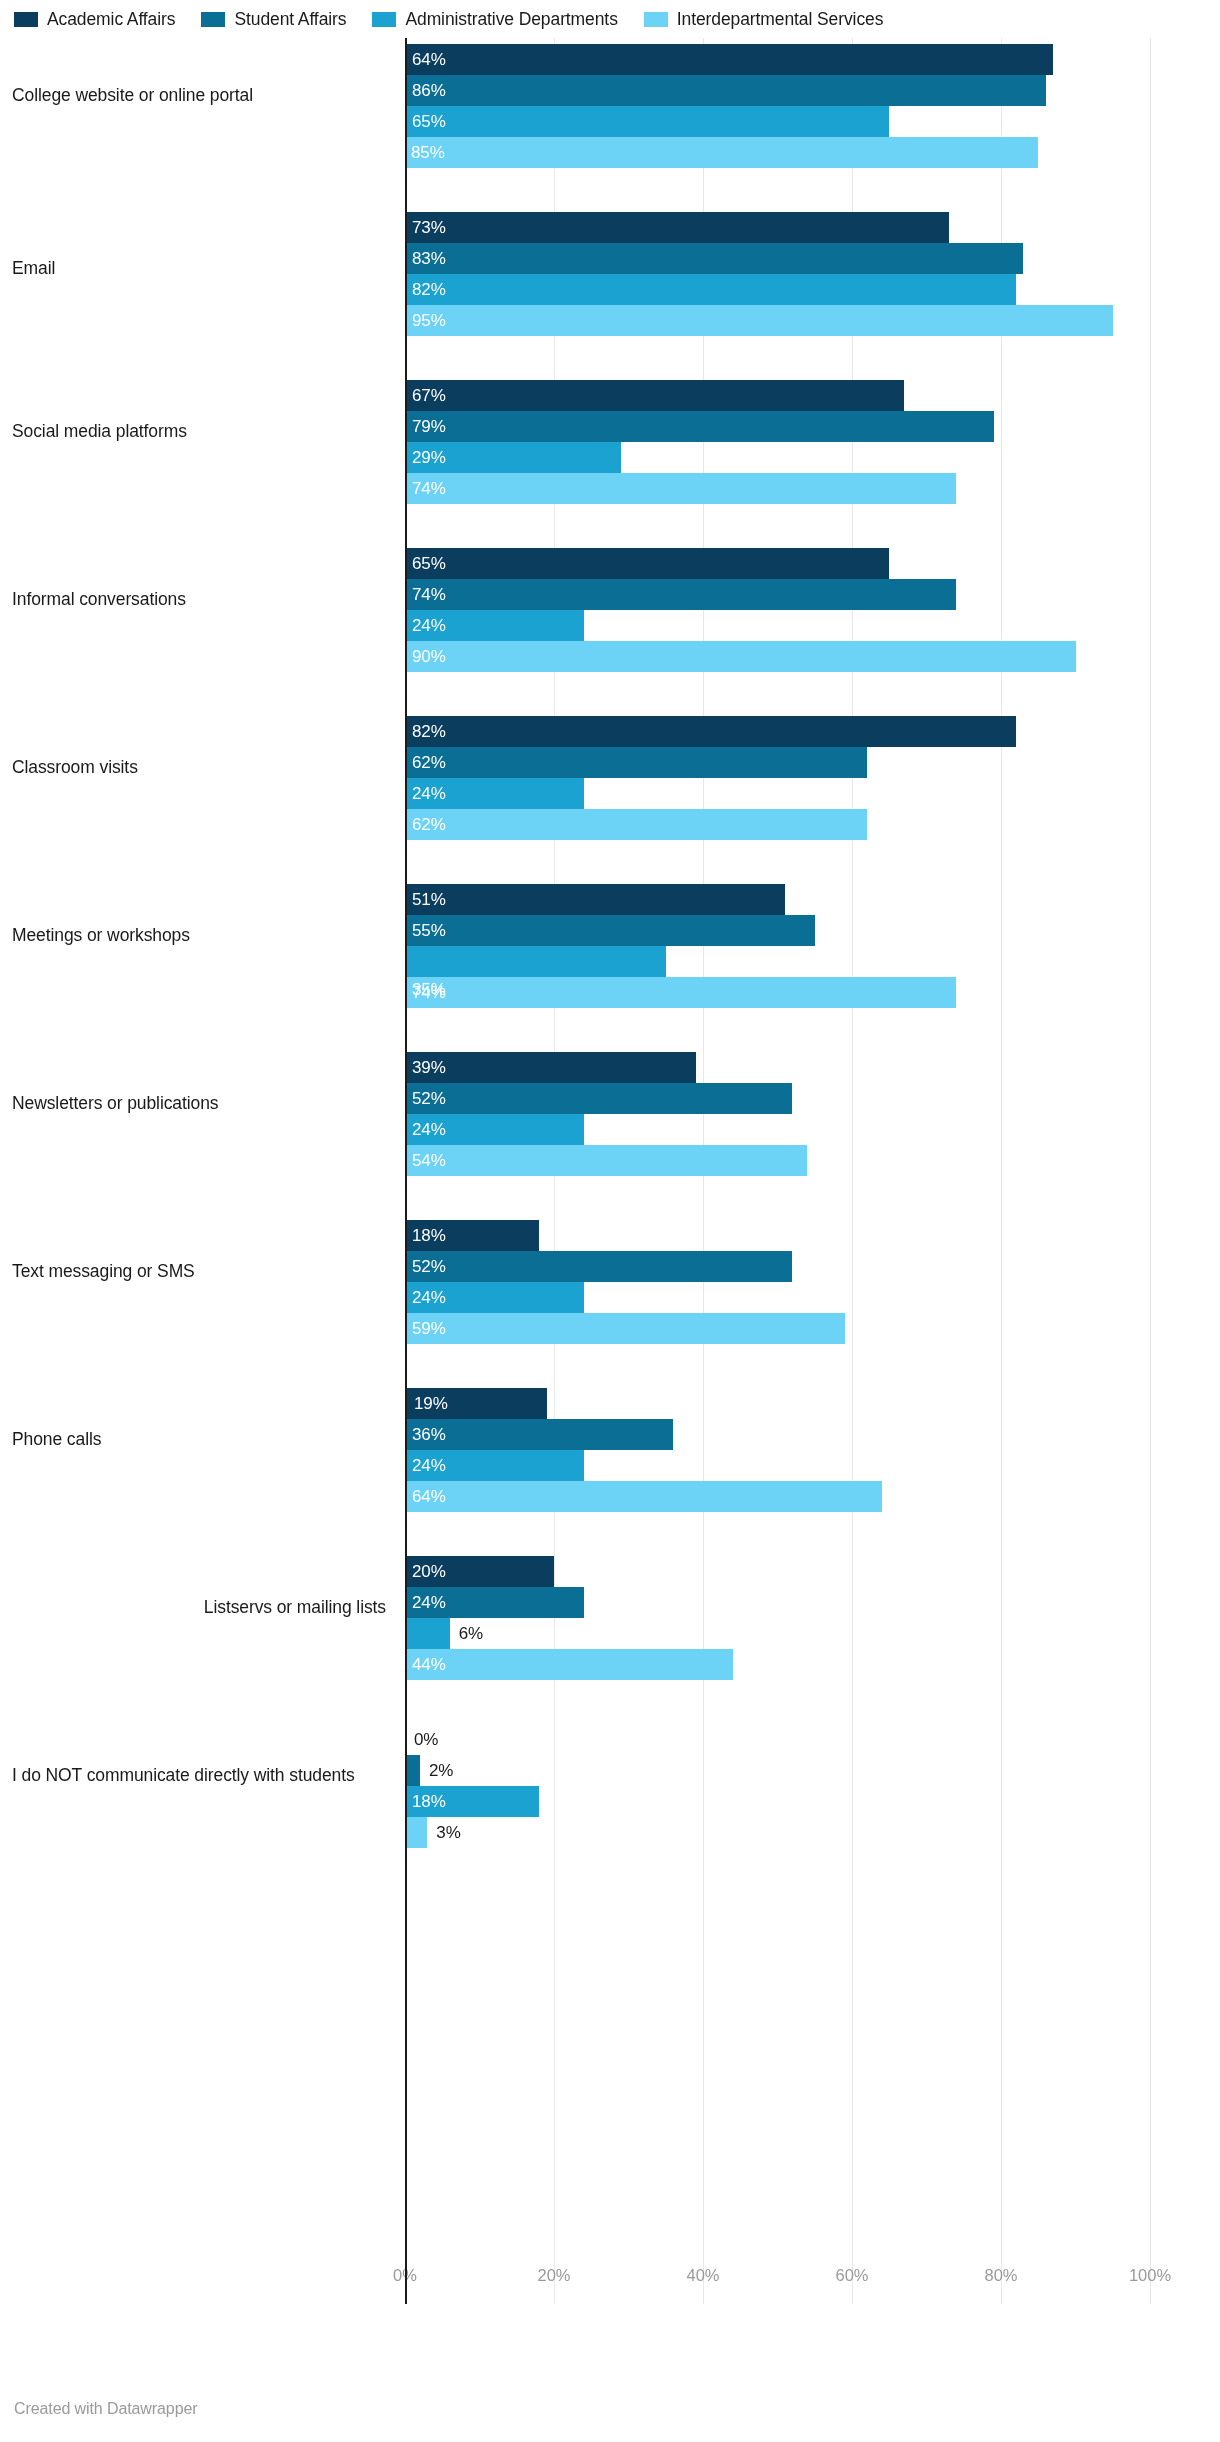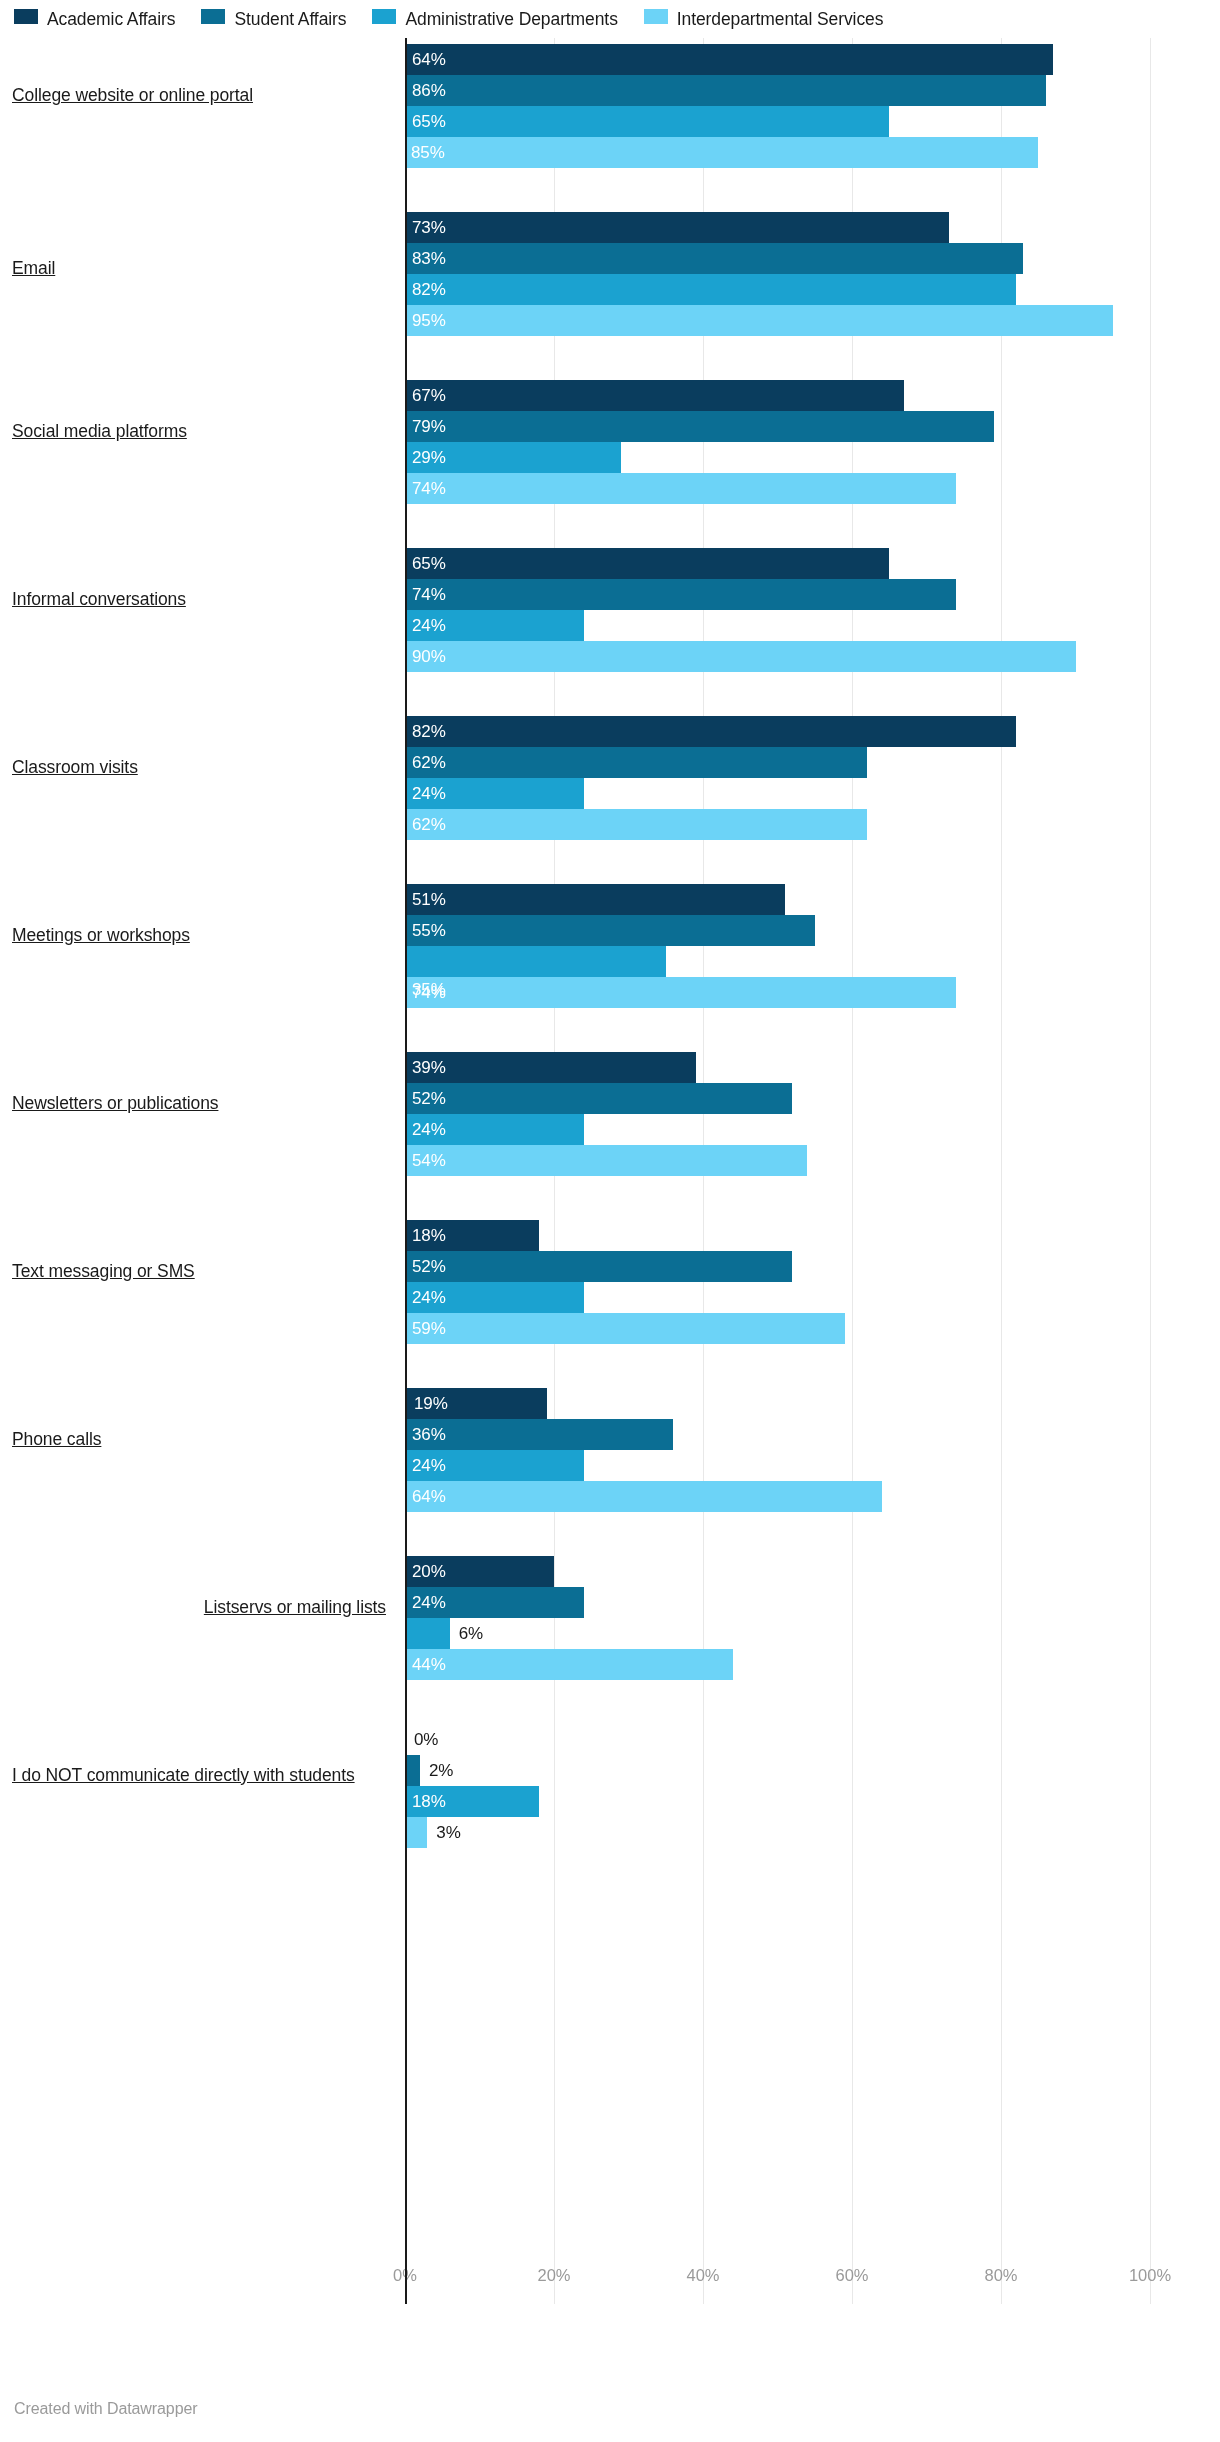--- a/index.html
+++ b/index.html
@@ -29,21 +29,21 @@
     left: 14px;
     top: 6px;
     height: 26px;
     display: flex;
     align-items: center;
     gap: 0px;
     white-space: nowrap;
   }
   .legend-item {
     display: flex;
-    align-items: flex-start;
+    align-items: center;
     margin-right: 26px;
   }
   .legend-swatch {
     width: 24px;
     height: 15px;
     display: inline-block;
     margin-right: 9px;
     flex: none;
   }
   .legend-label {
@@ -72,21 +72,20 @@
   }
   .cat-label {
     position: absolute;
     right: 12px;
     left: 12px;
     text-align: left;
     font-size: 17.5px;
     line-height: 22px;
     color: #1a1a1a;
     letter-spacing: -0.1px;
-    text-decoration: underline;
   }
 
   
   .bars-area {
     position: absolute;
     left: 405px;
     top: 0;
     width: 745px;
     height: 2290px;
   }

